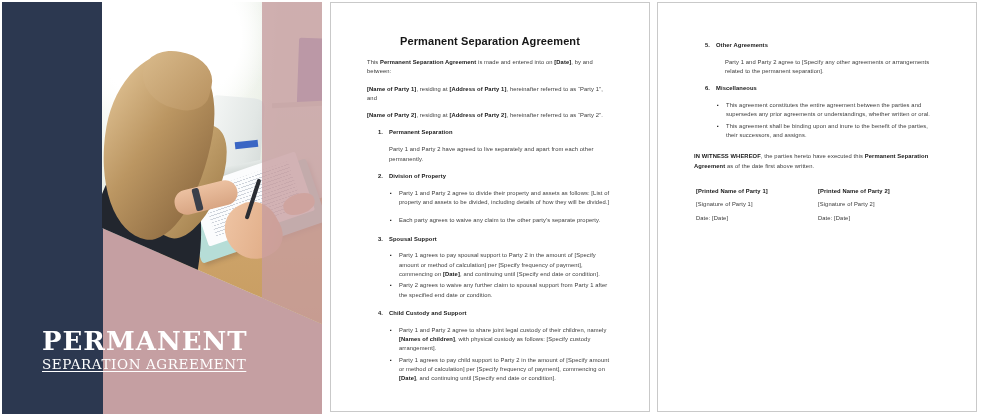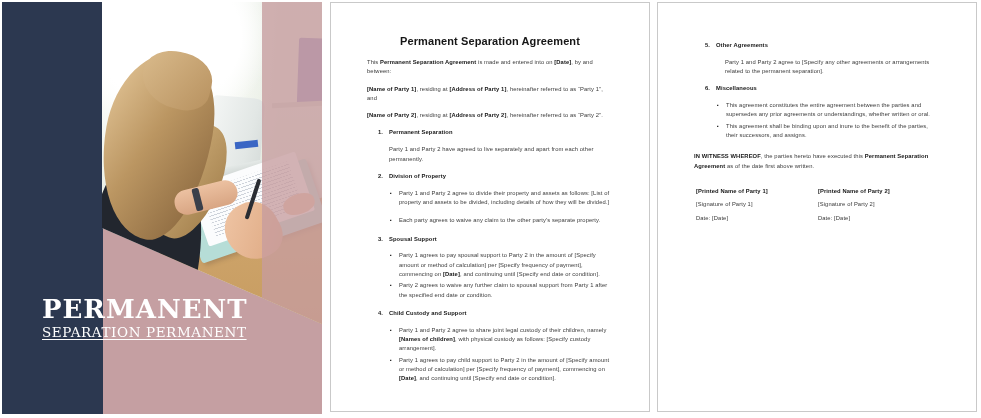--- a/index.html
+++ b/index.html
@@ -37,21 +37,21 @@
   .ph-brow { left:74px; top:117px; width:21px; height:3px; background:#55422f; border-radius:2px; transform:rotate(24deg); }
   .ph-fringe { left:40px; top:50px; width:70px; height:56px; background:linear-gradient(120deg,#d9ba8b,#b89260); border-radius:50% 50% 40% 60%; transform:rotate(14deg); }
   .ph-arm { left:72px; top:183px; width:64px; height:25px; background:linear-gradient(180deg,#ecc1a1,#d8a583); border-radius:12px; transform:rotate(-14deg); }
   .ph-watch { left:92px; top:186px; width:7px; height:23px; background:#3a3f4a; border-radius:2px; transform:rotate(-14deg); }
   .ph-hand2 { left:181px; top:192px; width:32px; height:20px; background:#eac0a1; border-radius:45%; transform:rotate(-18deg); }
   .ph-hand { left:124px; top:200px; width:54px; height:58px; background:linear-gradient(135deg,#f0c6a6,#dca67f); border-radius:50% 50% 42% 58%; transform:rotate(-28deg); }
   .ph-pen { left:149px; top:176px; width:3.5px; height:42px; background:#2a2d33; border-radius:2px; transform:rotate(18deg); }
   .ph-overlay { left:160px; top:0; right:0; bottom:0; background:var(--overlay,rgba(199,156,159,.78)); }
 
   .cover-title { position:absolute; left:40px; top:293px; color:#ffffff; }
-  .ct1 { font-family:"DejaVu Serif", serif; font-weight:bold; font-size:26px; line-height:28px; letter-spacing:1px; }
+  .ct1 { font-family:"DejaVu Serif", serif; font-weight:bold; font-size:26px; line-height:28px; letter-spacing:1px;margin-top:32px; }
   .ct2 { font-family:"DejaVu Serif", serif; font-size:13.5px; line-height:15px; letter-spacing:0.6px; margin-top:2px; text-decoration:underline; text-underline-offset:2px; }
 
   
   .page { position:absolute; top:2px; width:320px; height:410px; background:#ffffff; border:1px solid #c9c9c9; padding:32px 36px 0 36px; font-size:5.8px; line-height:9.3px; color:#3a3a3a; letter-spacing:0.1px; }
   .page-1 { left:330px; }
   .page-2 { left:657px; }
   .page b { color:#161616; }
 
   .doc-title { text-align:center; font-size:11px; line-height:13px; font-weight:bold; color:#161616; margin:0 0 10px 0; }
   .p  { margin:0 0 8px 0; }
@@ -96,21 +96,21 @@
     <div class="ph-fringe"></div>
     <div class="ph-arm"></div>
     <div class="ph-watch"></div>
     <div class="ph-hand2"></div>
     <div class="ph-hand"></div>
     <div class="ph-pen"></div>
     <div class="ph-overlay"></div>
   </div>
   <div class="cover-title">
     <div class="ct1">PERMANENT</div>
-    <div class="ct2">SEPARATION PERMANENT</div>
+    <div class="ct2">SEPARATION AGREEMENT</div>
   </div>
 </section>
 
 <section class="page page-1">
     <div class="doc-title">Permanent Separation Agreement</div>
     <div class="p"><span>This </span><b>Permanent Separation Agreement</b><span> is made and entered into on </span><b>[Date]</b><span>, by and between:</span></div>
     <div class="p"><b>[Name of Party 1]</b><span>, residing at </span><b>[Address of Party 1]</b><span>, hereinafter referred to as “Party 1”, and</span></div>
     <div class="p"><b>[Name of Party 2]</b><span>, residing at </span><b>[Address of Party 2]</b><span>, hereinafter referred to as “Party 2”.</span></div>
     <div class="h"><span class="num">1.</span><span>Permanent Separation</span></div>
     <div class="ip"><span>Party 1 and Party 2 have agreed to live separately and apart from each other permanently.</span></div>

